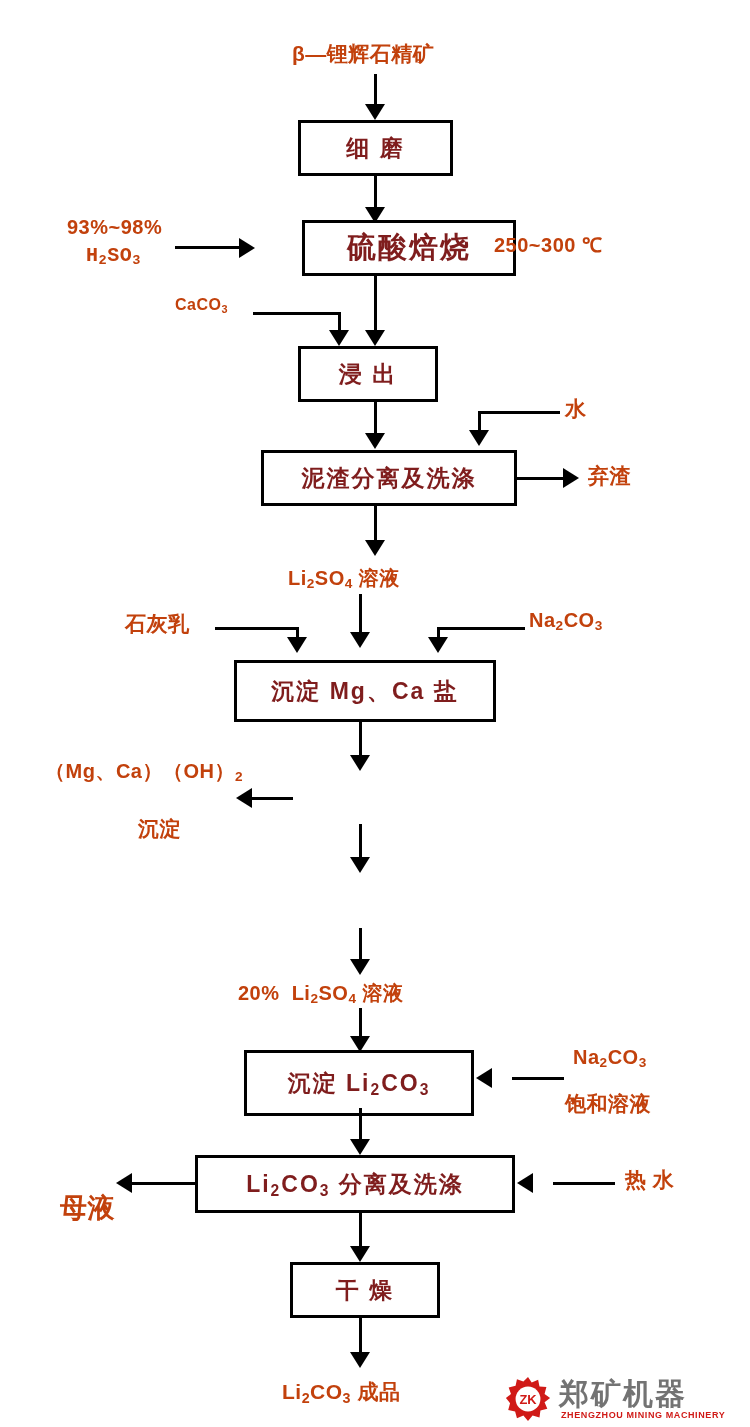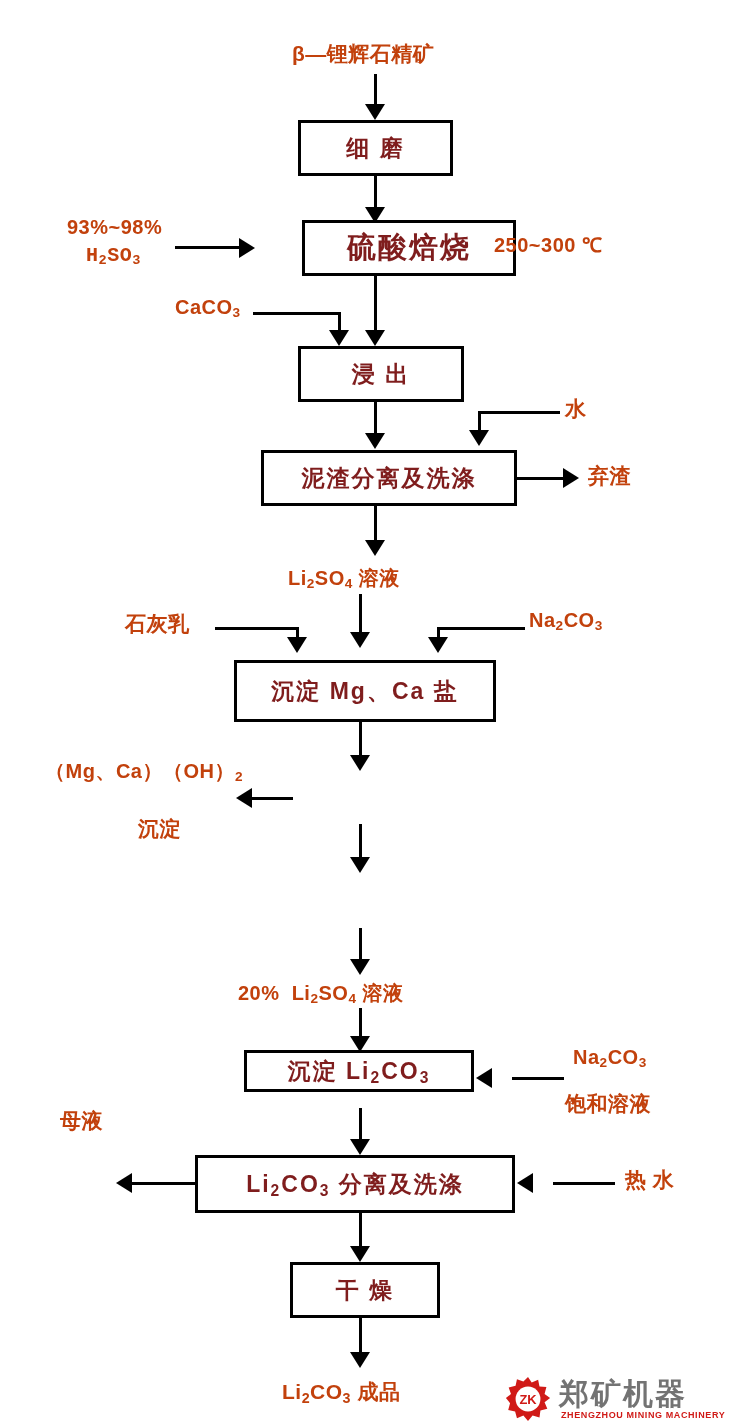--- a/index.html
+++ b/index.html
@@ -139,29 +139,29 @@
     <span>93%~98%</span>
   </div>
   <div class="lbl" style="left:86px; top:244px; font-size:20px;font-family:Liberation Mono, monospace;">H<sub>2</sub>SO<sub>3</sub></div>
   <div class="hline" style="left:175px; top:246px; width:66px;"></div>
   <div class="arrow-right" style="left:239px; top:238px;"></div>
 
   <div class="lbl" style="left:494px; top:231px; font-size:20px;">
     <span>250~300 ℃</span>
   </div>
 
-  <div class="lbl" style="left:175px; top:296px; font-size:20px;">CaCO<sub>3</sub></div>
+  <div class="lbl" style="left:175px; top:296px; font-size:16px;">CaCO<sub>3</sub></div>
   <div class="hline" style="left:253px; top:312px; width:88px;"></div>
   <div class="vline" style="left:338px; top:312px; height:26px;"></div>
   <div class="arrow-down" style="left:329px; top:330px;"></div>
 
   <div class="vline" style="left:374px; top:276px; height:60px;"></div>
   <div class="arrow-down" style="left:365px; top:330px;"></div>
 
-  <div class="box" style="left:298px; top:346px; width:166px; height:56px; font-size:23px;">
+  <div class="box" style="left:298px; top:346px; width:140px; height:56px; font-size:23px;">
     <span>浸 出</span>
   </div>
 
   <div class="vline" style="left:374px; top:402px; height:40px;"></div>
   <div class="arrow-down" style="left:365px; top:433px;"></div>
 
   <div class="lbl" style="left:565px; top:395px; font-size:21px;">
     <span>水</span>
   </div>
   <div class="hline" style="left:478px; top:411px; width:82px;"></div>
@@ -218,41 +218,41 @@
 
 
   <div class="vline" style="left:359px; top:928px; height:42px;"></div>
   <div class="arrow-down" style="left:350px; top:959px;"></div>
 
   <div class="lbl" style="left:238px; top:980px; font-size:20px;">20%&nbsp;&nbsp;Li<sub>2</sub>SO<sub>4</sub> 溶液</div>
 
   <div class="vline" style="left:359px; top:1008px; height:38px;"></div>
   <div class="arrow-down" style="left:350px; top:1036px;"></div>
 
-  <div class="box" style="left:244px; top:1050px; width:230px; height:42px; font-size:23px;">
+  <div class="box" style="left:244px; top:1050px; width:230px; height:66px; font-size:23px;">
     <span>沉淀 Li<sub>2</sub>CO<sub>3</sub></span>
   </div>
 
   <div class="hline" style="left:512px; top:1077px; width:52px;"></div>
   <div class="arrow-left" style="left:476px; top:1068px;"></div>
   <div class="lbl" style="left:573px; top:1046px; font-size:20px;">Na<sub>2</sub>CO<sub>3</sub></div>
   <div class="lbl" style="left:565px; top:1090px; font-size:21px;">
     <span>饱和溶液</span>
   </div>
 
   <div class="vline" style="left:359px; top:1108px; height:40px;"></div>
   <div class="arrow-down" style="left:350px; top:1139px;"></div>
 
   <div class="box" style="left:195px; top:1155px; width:320px; height:58px; font-size:23px;">
     <span>Li<sub>2</sub>CO<sub>3</sub> 分离及洗涤</span>
   </div>
 
   <div class="hline" style="left:132px; top:1182px; width:63px;"></div>
   <div class="arrow-left" style="left:116px; top:1173px;"></div>
-  <div class="lbl" style="left:60px; top:1107px; font-size:21px;">
+  <div class="lbl" style="left:60px; top:1190px; font-size:27px;">
     <span>母液</span>
   </div>
 
   <div class="hline" style="left:553px; top:1182px; width:62px;"></div>
   <div class="arrow-left" style="left:517px; top:1173px;"></div>
   <div class="lbl" style="left:625px; top:1166px; font-size:21px;">
     <span>热 水</span>
   </div>
 
   <div class="vline" style="left:359px; top:1213px; height:42px;"></div>

